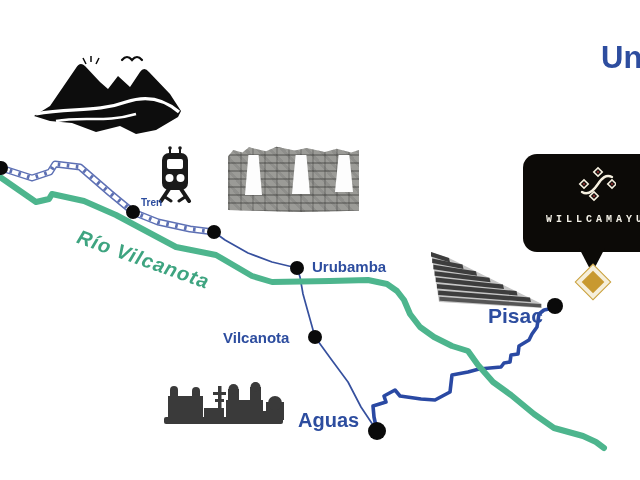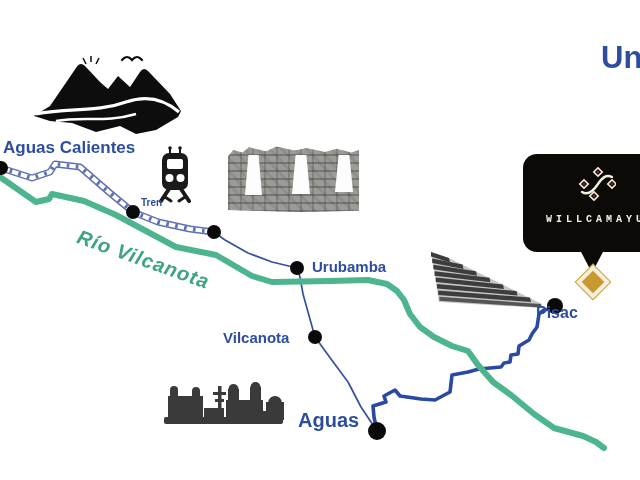--- a/index.html
+++ b/index.html
@@ -7,21 +7,21 @@
     position:relative;width:640px;height:480px;background:#ffffff;
     overflow:hidden;font-family:"Liberation Sans",sans-serif;
   }
   .lbl{position:absolute;color:#2d4d9f;font-weight:700;white-space:nowrap;line-height:1;}
   #lbl-aguas{left:3px;top:139px;font-size:17px;}
   #lbl-tren{left:141px;top:198px;font-size:10px;}
   #lbl-olla{left:227px;top:221px;font-size:17px;}
   #lbl-uru{left:312px;top:259px;font-size:15px;text-align:right;}
   #lbl-chin{left:223px;top:330px;font-size:15px;}
   #lbl-cusco{left:298px;top:410px;font-size:20px;}
-  #lbl-pisac{left:488px;top:305px;font-size:16px;margin-left:48px;}
+  #lbl-pisac{left:488px;top:305px;font-size:21px;}
   #lbl-rio{
     left:78px;top:226px;font-size:20px;color:#3ea480;font-style:italic;
     transform:rotate(19.5deg);transform-origin:0 50%;letter-spacing:1px;
   }
   #heading-un{position:absolute;left:601px;top:40px;font-size:31px;font-weight:700;color:#2d4d9f;}
   #map-svg{position:absolute;left:0;top:0;}
   
   #mountains{position:absolute;left:28px;top:50px;}
   
   #train{position:absolute;left:157px;top:145px;}
@@ -148,21 +148,20 @@
         <circle cx="71.5" cy="7" r="5"></circle>
       <rect x="88" y="5" width="11" height="16"></rect>
         <circle cx="93.5" cy="5" r="5"></circle>
         <rect x="92.5" y="0" width="2" height="5"></rect>
       <rect x="104" y="20" width="18" height="18"></rect>
         <circle cx="113" cy="21" r="7"></circle>
       <rect x="100" y="29" width="6" height="9"></rect>
     </g>
   </svg>
 
-  <div class="lbl" id="lbl-aguas">Aguas Calientes</div>
   <div class="lbl" id="lbl-tren">Tren</div>
   <div class="lbl" id="lbl-uru">Urubamba</div>
   <div class="lbl" id="lbl-chin">Vilcanota</div>
   <div class="lbl" id="lbl-cusco">Aguas</div>
   <div class="lbl" id="lbl-pisac">Pisac</div>
   <div class="lbl" id="lbl-rio">Río Vilcanota</div>
 
   <div id="heading-un">Un</div>
 
   <div id="brand-card">

